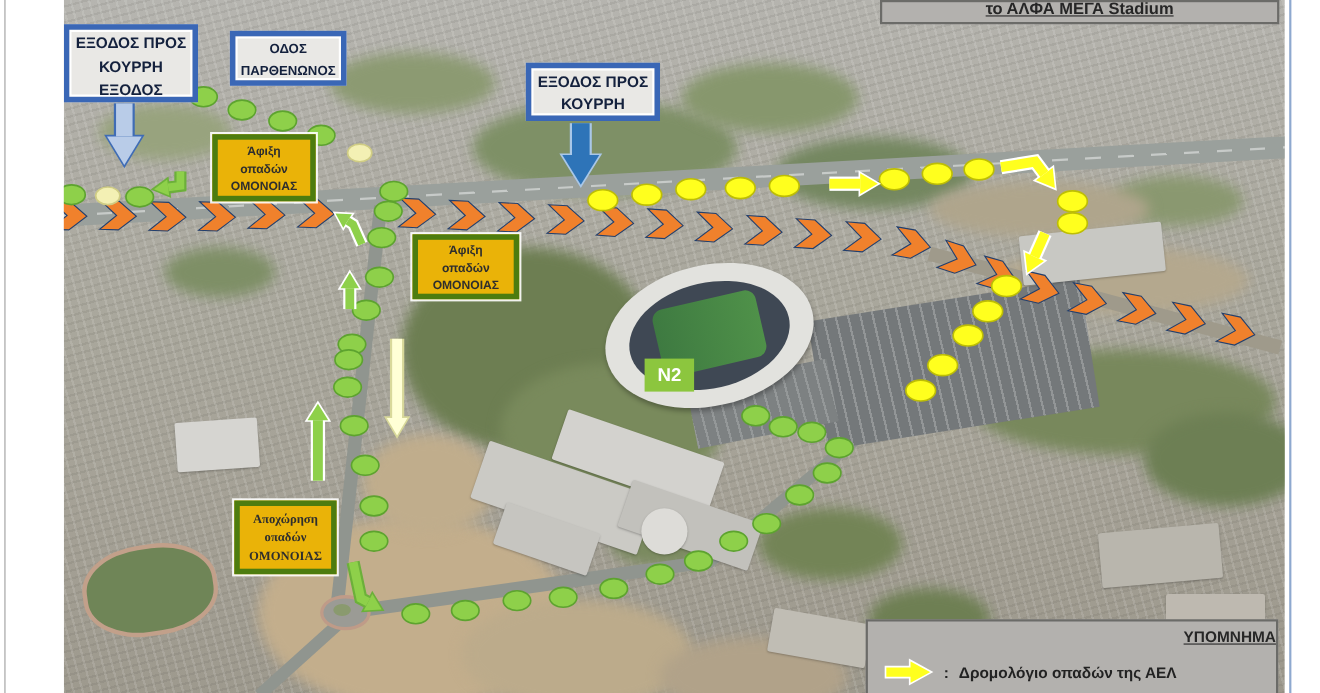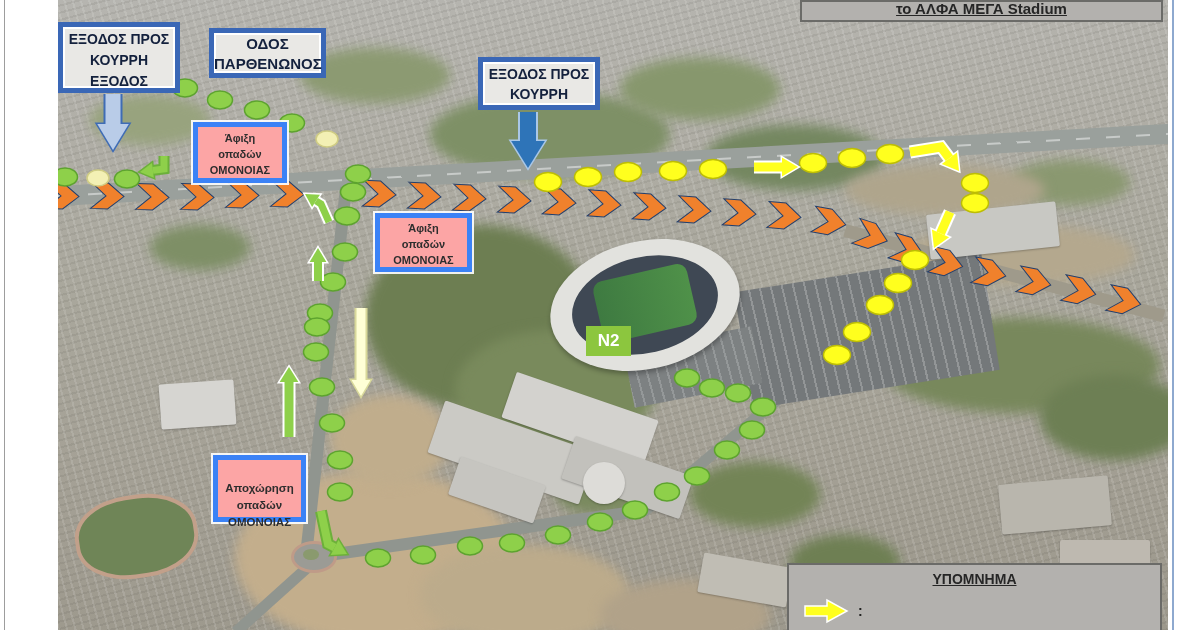--- a/index.html
+++ b/index.html
@@ -43,39 +43,39 @@
   #parking-south{left:628px;top:338px;width:130px;height:58px;background:#7d8182;transform:rotate(-11deg);
     background-image:repeating-linear-gradient(86deg, rgba(255,255,255,.18) 0 2px, transparent 2px 10px);}
   #mall-bldg{left:928px;top:208px;width:130px;height:45px;background:#c8c8c3;transform:rotate(-6deg);}
 
   #track-field{left:75px;top:495px;width:115px;height:75px;background:#6f8557;border:4px solid #c2a08a;border-radius:45%;transform:rotate(-8deg);z-index:4;}
   #sports-hall{left:160px;top:382px;width:75px;height:45px;background:#d6d5d1;transform:rotate(-4deg);}
 
   
   .sign{z-index:9;box-sizing:border-box;text-align:center;font-weight:bold;}
   .blue-sign{background:#e9e8e5;border:5px solid #3a67b6;box-shadow:inset 0 0 0 2px #ffffff;color:#14213d;}
-  .green-sign{background:#fca5a5;border:5px solid #3b82f6;box-shadow:0 0 0 2px rgba(255,255,255,.9);color:#2e2e2e;}
+  .green-sign{background:#eab308;border:5px solid #4d7c0f;box-shadow:0 0 0 2px rgba(255,255,255,.9);color:#2e2e2e;}
   .gray-sign{background:#b3b1ae;border:2px solid #6b6b68;color:#262626;}
 
   #sign-fragma{left:58px;top:22px;width:122px;height:71px;font-size:14px;line-height:21px;padding-top:2px;}
-  #sign-parthenonos{left:209px;top:28px;width:117px;height:50px;font-size:15px;line-height:20px;padding-top:1px;}
+  #sign-parthenonos{left:209px;top:28px;width:106px;height:50px;font-size:12px;line-height:20px;padding-top:1px;}
   #sign-kolossi{left:478px;top:57px;width:122px;height:53px;font-size:14px;line-height:20px;padding-top:2px;}
   #sign-afixi1{left:193px;top:122px;width:94px;height:61px;font-size:11px;line-height:16px;padding-top:3px;}
   #sign-afixi2{left:375px;top:213px;width:97px;height:59px;font-size:11px;line-height:16px;padding-top:2px;}
-  #sign-apoxorisi{left:213px;top:455px;width:93px;height:67px;font-size:11.5px;line-height:17px;padding-top:20px;}
+  #sign-apoxorisi{left:213px;top:455px;width:93px;height:67px;font-size:11.5px;line-height:17px;padding-top:4px;font-family:Liberation Serif, serif;}
   #n2-label{left:586px;top:326px;width:45px;height:30px;background:#8cc63e;color:#ffffff;z-index:9;
     font-weight:bold;font-size:17px;line-height:30px;text-align:center;}
 
   #stadium-title{left:800px;top:0;width:363px;height:22px;overflow:hidden;z-index:9;}
   #stadium-title .t{display:block;margin-top:-4px;line-height:22px;font-size:15px;font-weight:bold;
     text-decoration:underline;text-align:center;}
 
   
   #legend{left:787px;top:563px;width:375px;height:75px;z-index:9;}
-  #legend-title{margin-top:6px;text-align:center;font-size:14px;font-weight:bold;text-decoration:underline;}
+  #legend-title{margin-top:6px;text-align:right;font-size:14px;font-weight:bold;text-decoration:underline;}
   #legend-row{display:flex;align-items:center;margin:11px 0 0 14px;gap:9px;font-size:14px;font-weight:bold;color:#222;}
 
   
   #routes-svg{left:0;top:0;z-index:8;pointer-events:none;}
   #margin-left{left:0;top:0;width:58px;height:630px;background:#ffffff;z-index:10;}
   #line-left{left:4px;top:0;width:1px;height:630px;background:#9d9d9d;z-index:11;}
   #margin-right{left:1168px;top:0;width:32px;height:630px;background:#ffffff;z-index:10;}
   #line-right{left:1172px;top:0;width:2px;height:630px;background:#8ea9cf;z-index:11;}
 </style>
 </head>
@@ -302,19 +302,20 @@
   <span class="t">το ΑΛΦΑ ΜΕΓΑ Stadium</span>
 </div>
 
 <div id="legend" class="abs sign gray-sign" style="text-align:left;font-weight:normal;">
   <div id="legend-title">ΥΠΟΜΝΗΜΑ</div>
   <div id="legend-row">
     <svg width="46" height="26" viewBox="0 0 46 26">
       <polygon points="2,8 24,8 24,2 44,13 24,24 24,18 2,18" fill="#ffff1e" stroke="#ffffff" stroke-width="1.5"></polygon>
     </svg>
     <span>:</span>
+    <span>Δρομολόγιο οπαδών της ΑΕΛ</span>
   </div>
 </div>
 
 <div id="margin-left" class="abs"></div>
 <div id="line-left" class="abs"></div>
 <div id="margin-right" class="abs"></div>
 <div id="line-right" class="abs"></div>
 
 </body></html>

